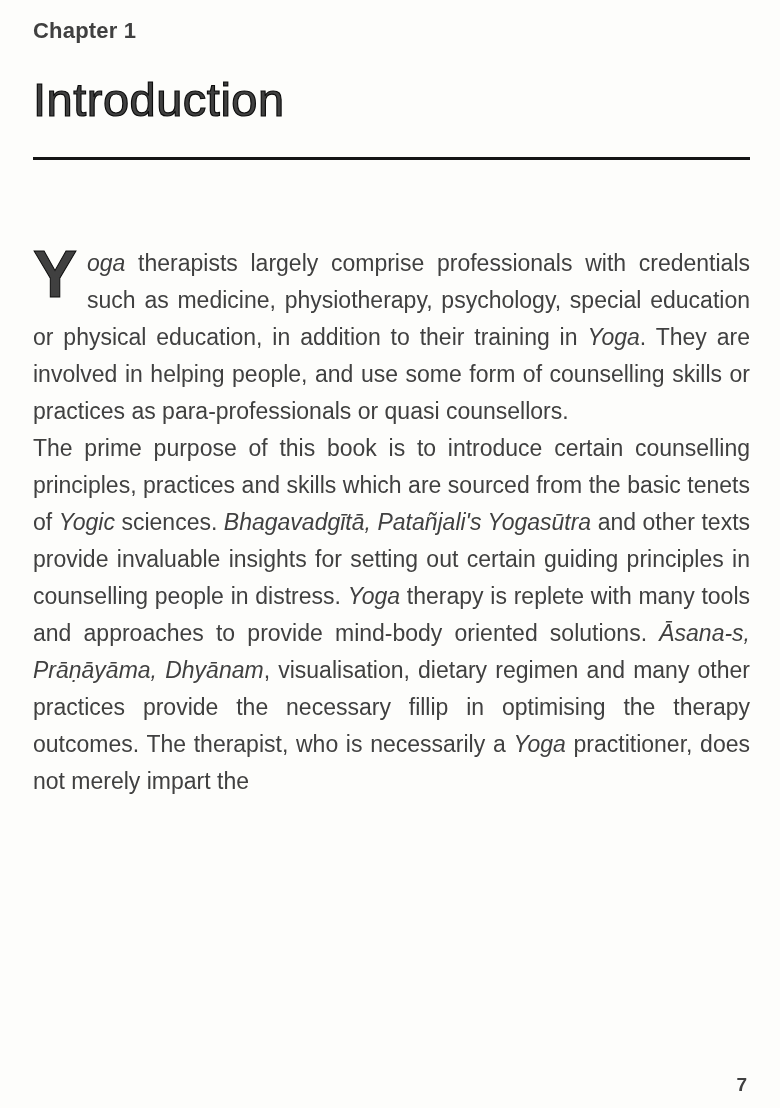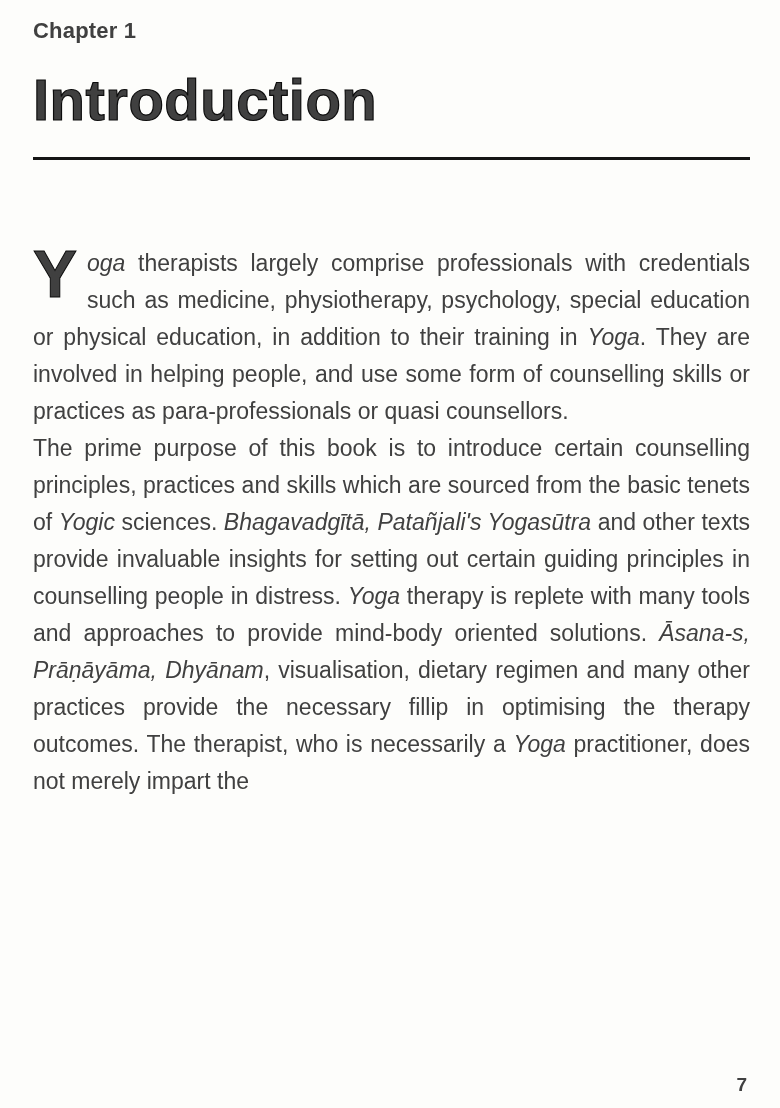--- a/index.html
+++ b/index.html
@@ -19,22 +19,22 @@
     overflow: hidden;
   }
   .chapter-label {
     font-size: 22px;
     font-weight: bold;
     line-height: 25px;
     letter-spacing: 0.2px;
   }
   .chapter-title {
     margin: 30px 0 0 0;
-    font-size: 58px;
-    font-weight: bold;
+    font-size: 47px;
+    font-weight: normal;
     line-height: 53px;
     letter-spacing: 0.5px;
     -webkit-text-stroke: 1.2px #0c0c0c;
   }
   .section-heading {
     margin: 175px 0 0 0;
     font-size: 23px;
     font-weight: bold;
     line-height: 26px;
   }

